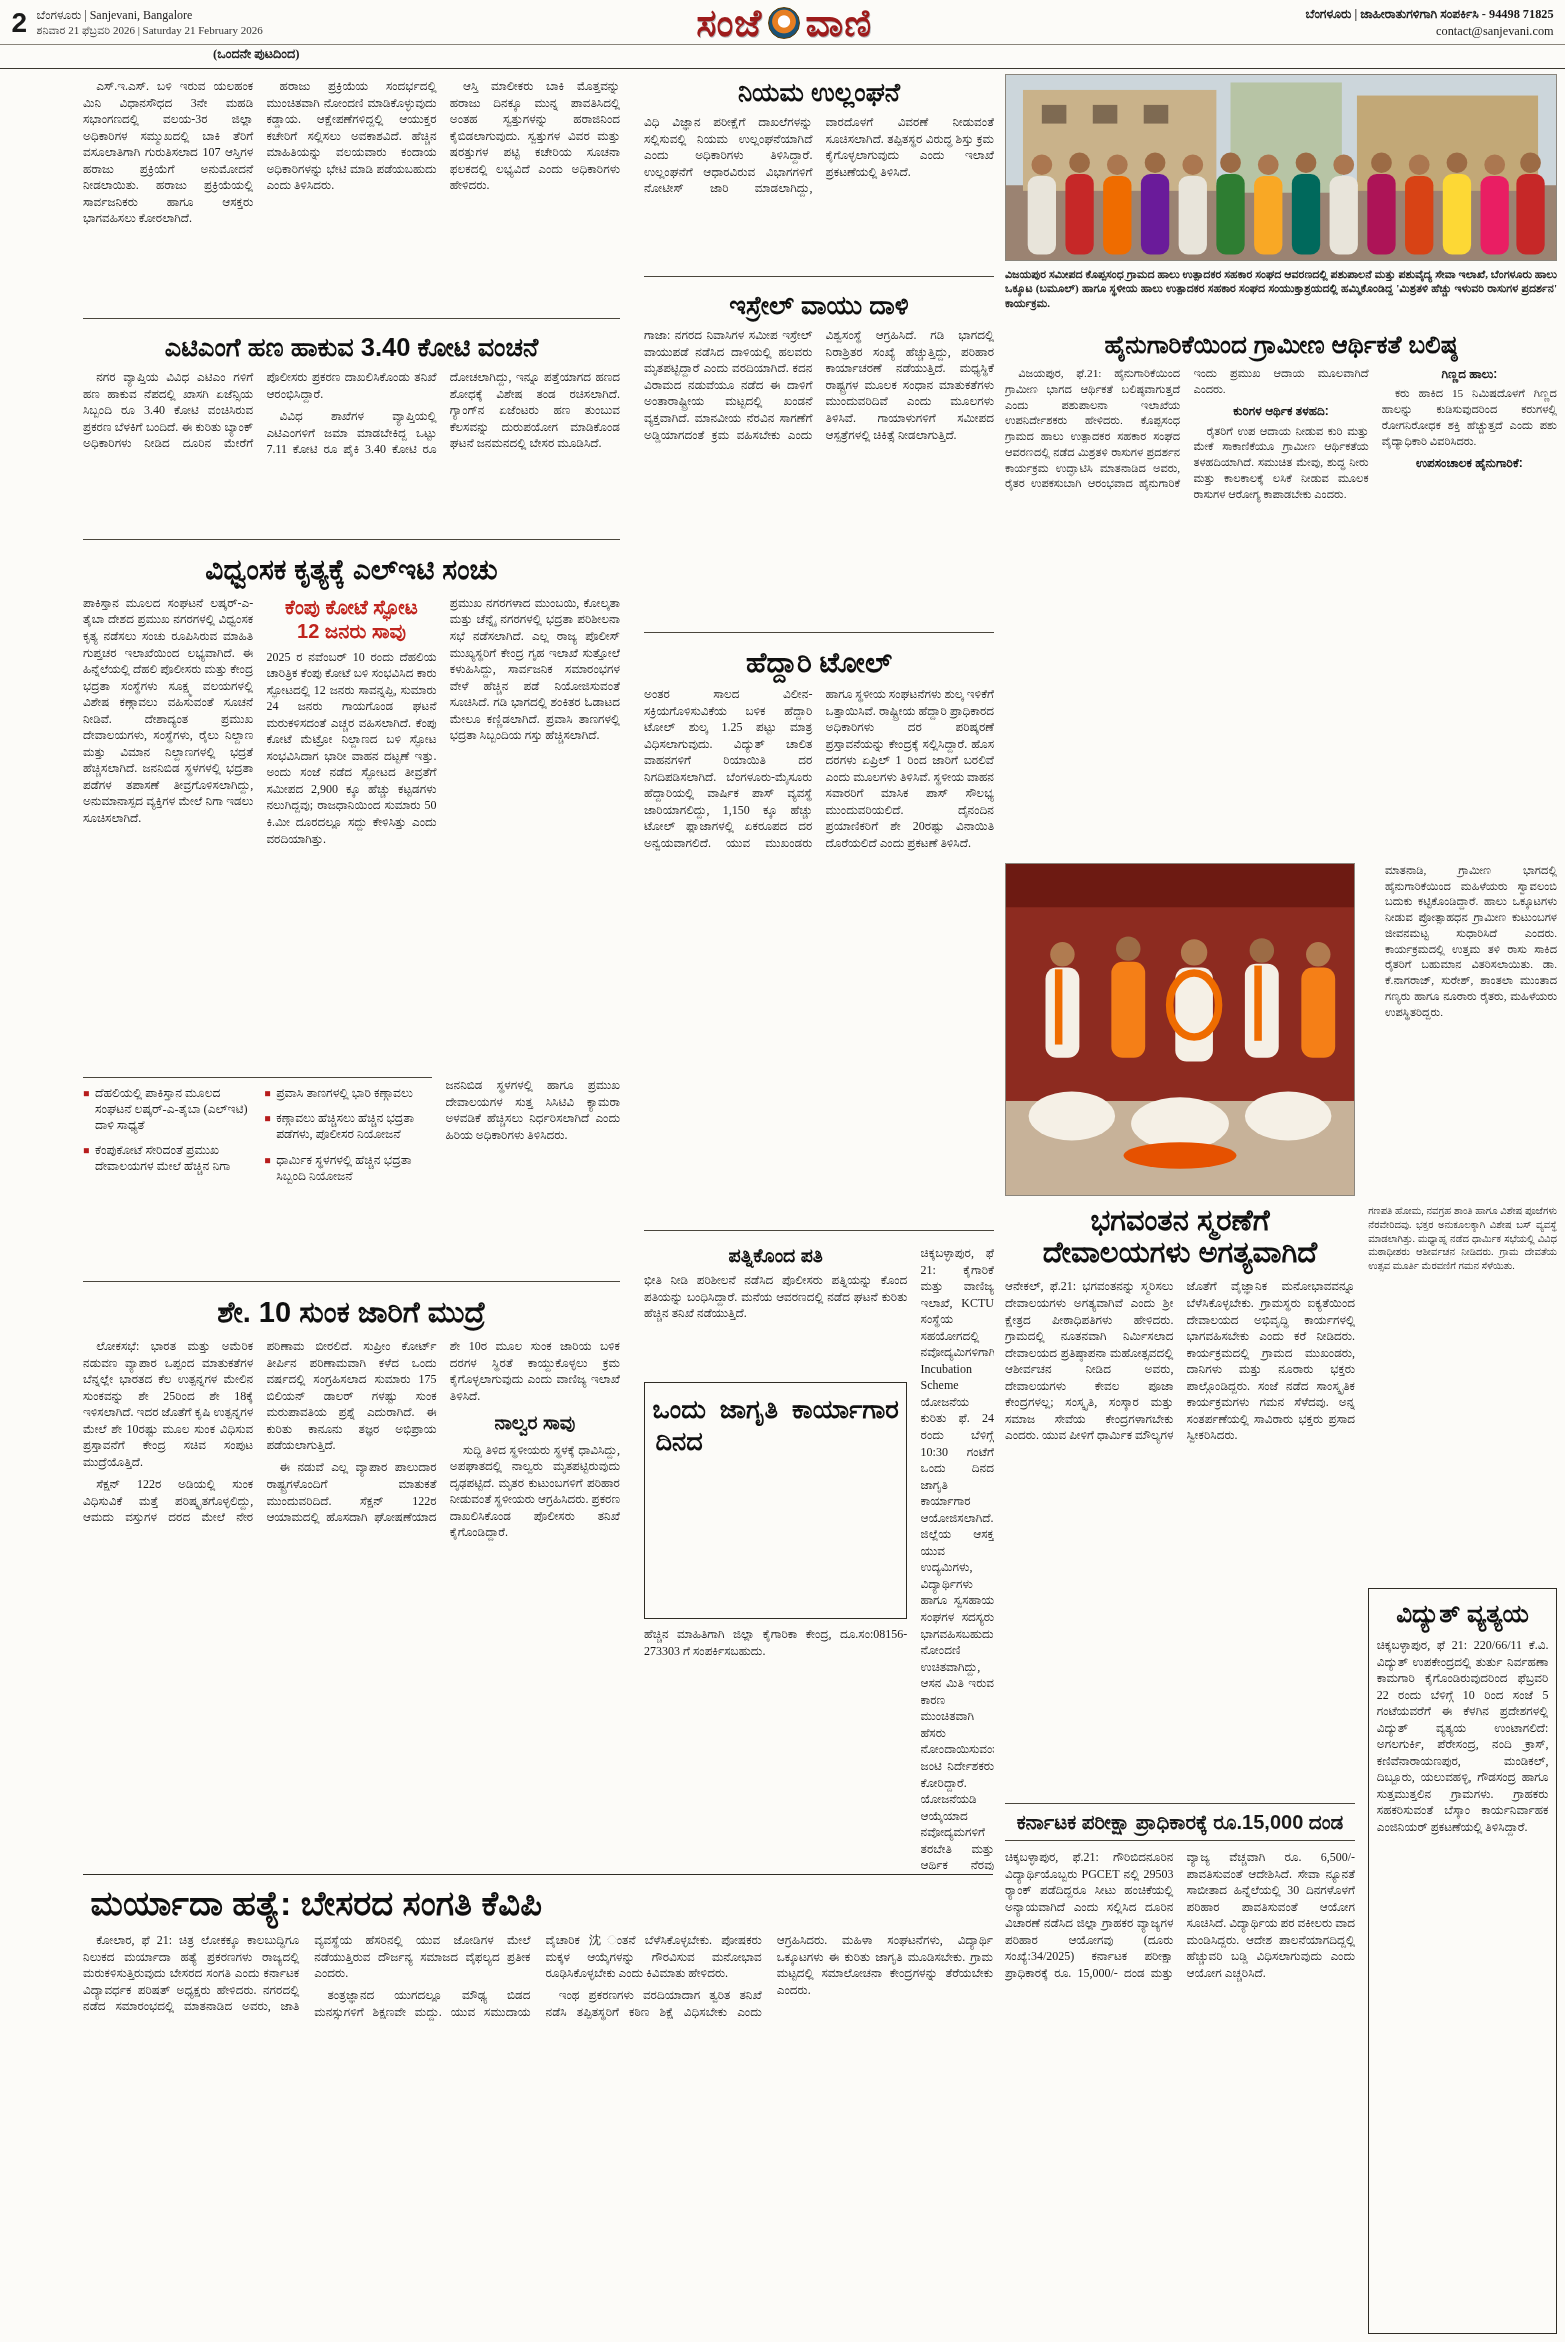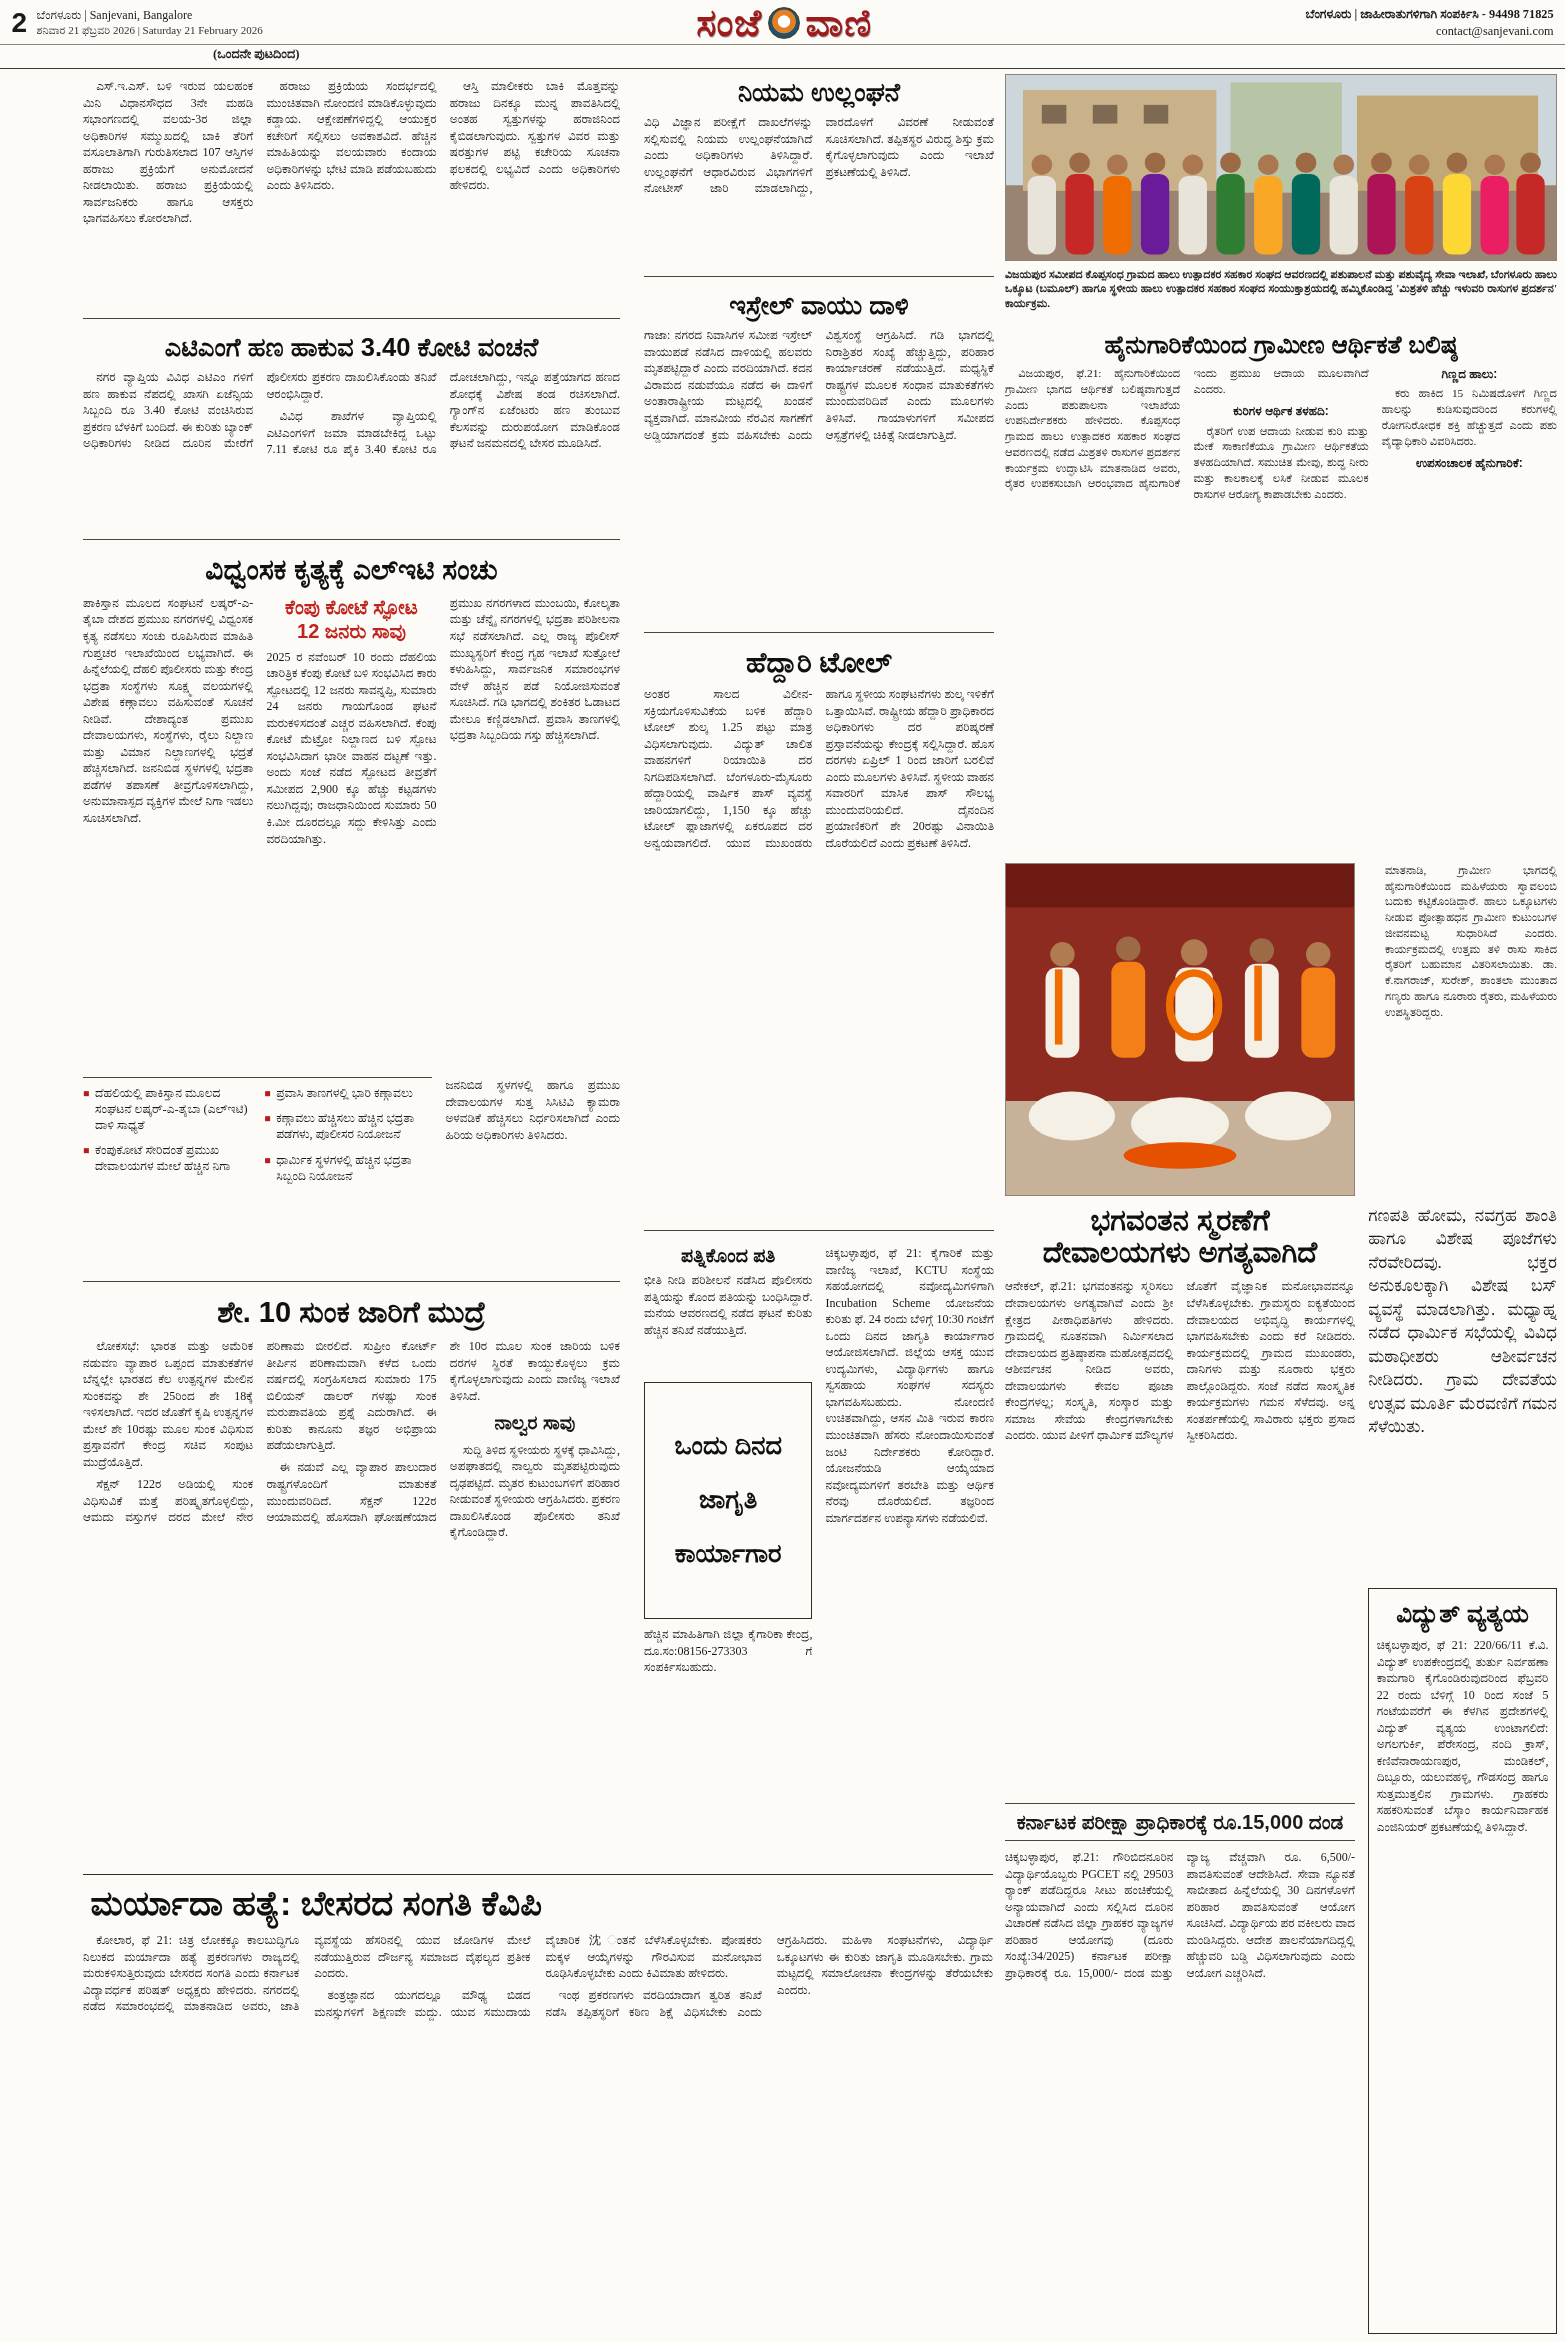--- a/index.html
+++ b/index.html
@@ -167,21 +167,21 @@
   <div class="art btop" style="left:644px;top:632px;width:350px;height:596px">
     <h2 class="hl" style="font-size:28px;margin-bottom:7.6px">ಹೆದ್ದಾರಿ ಟೋಲ್</h2>
     <div class="body cols2" style="height:536px">ಅಂತರ ಸಾಲದ ವಿಲೀನ-ಸಕ್ರಿಯಗೊಳಿಸುವಿಕೆಯ ಬಳಿಕ ಹೆದ್ದಾರಿ ಟೋಲ್ ಶುಲ್ಕ 1.25 ಪಟ್ಟು ಮಾತ್ರ ವಿಧಿಸಲಾಗುವುದು. ವಿದ್ಯುತ್ ಚಾಲಿತ ವಾಹನಗಳಿಗೆ ರಿಯಾಯಿತಿ ದರ ನಿಗದಿಪಡಿಸಲಾಗಿದೆ. ಬೆಂಗಳೂರು-ಮೈಸೂರು ಹೆದ್ದಾರಿಯಲ್ಲಿ ವಾರ್ಷಿಕ ಪಾಸ್ ವ್ಯವಸ್ಥೆ ಜಾರಿಯಾಗಲಿದ್ದು, 1,150 ಕ್ಕೂ ಹೆಚ್ಚು ಟೋಲ್ ಪ್ಲಾಜಾಗಳಲ್ಲಿ ಏಕರೂಪದ ದರ ಅನ್ವಯವಾಗಲಿದೆ. ಯುವ ಮುಖಂಡರು ಹಾಗೂ ಸ್ಥಳೀಯ ಸಂಘಟನೆಗಳು ಶುಲ್ಕ ಇಳಿಕೆಗೆ ಒತ್ತಾಯಿಸಿವೆ. ರಾಷ್ಟ್ರೀಯ ಹೆದ್ದಾರಿ ಪ್ರಾಧಿಕಾರದ ಅಧಿಕಾರಿಗಳು ದರ ಪರಿಷ್ಕರಣೆ ಪ್ರಸ್ತಾವನೆಯನ್ನು ಕೇಂದ್ರಕ್ಕೆ ಸಲ್ಲಿಸಿದ್ದಾರೆ. ಹೊಸ ದರಗಳು ಏಪ್ರಿಲ್ 1 ರಿಂದ ಜಾರಿಗೆ ಬರಲಿವೆ ಎಂದು ಮೂಲಗಳು ತಿಳಿಸಿವೆ. ಸ್ಥಳೀಯ ವಾಹನ ಸವಾರರಿಗೆ ಮಾಸಿಕ ಪಾಸ್ ಸೌಲಭ್ಯ ಮುಂದುವರಿಯಲಿದೆ. ದೈನಂದಿನ ಪ್ರಯಾಣಿಕರಿಗೆ ಶೇ 20ರಷ್ಟು ವಿನಾಯಿತಿ ದೊರೆಯಲಿದೆ ಎಂದು ಪ್ರಕಟಣೆ ತಿಳಿಸಿದೆ.</div>
   </div>
 
   <div class="art btop" style="left:644px;top:1230px;width:350px;height:640px">
     <div class="flexrow" style="height:100%">
       <div style="flex:1">
         <h3 class="hl" style="font-size:19px;margin-bottom:5.7px">ಪತ್ನಿಕೊಂದ ಪತಿ</h3>
         <div class="body" style="height:102px">ಭೀತಿ ನೀಡಿ ಪರಿಶೀಲನೆ ನಡೆಸಿದ ಪೊಲೀಸರು ಪತ್ನಿಯನ್ನು ಕೊಂದ ಪತಿಯನ್ನು ಬಂಧಿಸಿದ್ದಾರೆ. ಮನೆಯ ಆವರಣದಲ್ಲಿ ನಡೆದ ಘಟನೆ ಕುರಿತು ಹೆಚ್ಚಿನ ತನಿಖೆ ನಡೆಯುತ್ತಿದೆ.</div>
-        <div class="boxed" style="margin:7.6px 0;height:237px;display:flex;flex-direction:column;justify-content:center;gap:22px">
+        <div class="boxed" style="margin:7.6px 0;height:237px;display:flex;flex-direction:row;gap:14px">
           <div class="boxtitle">ಒಂದು ದಿನದ</div>
           <div class="boxtitle">ಜಾಗೃತಿ</div>
           <div class="boxtitle">ಕಾರ್ಯಾಗಾರ</div>
         </div>
         <div class="body" style="height:227px">ಹೆಚ್ಚಿನ ಮಾಹಿತಿಗಾಗಿ ಜಿಲ್ಲಾ ಕೈಗಾರಿಕಾ ಕೇಂದ್ರ, ದೂ.ಸಂ:08156-273303 ಗೆ ಸಂಪರ್ಕಿಸಬಹುದು.</div>
       </div>
       <div class="body" style="flex:1;height:100%">ಚಿಕ್ಕಬಳ್ಳಾಪುರ, ಫೆ 21: ಕೈಗಾರಿಕೆ ಮತ್ತು ವಾಣಿಜ್ಯ ಇಲಾಖೆ, KCTU ಸಂಸ್ಥೆಯ ಸಹಯೋಗದಲ್ಲಿ ನವೋದ್ಯಮಿಗಳಿಗಾಗಿ Incubation Scheme ಯೋಜನೆಯ ಕುರಿತು ಫೆ. 24 ರಂದು ಬೆಳಿಗ್ಗೆ 10:30 ಗಂಟೆಗೆ ಒಂದು ದಿನದ ಜಾಗೃತಿ ಕಾರ್ಯಾಗಾರ ಆಯೋಜಿಸಲಾಗಿದೆ. ಜಿಲ್ಲೆಯ ಆಸಕ್ತ ಯುವ ಉದ್ಯಮಿಗಳು, ವಿದ್ಯಾರ್ಥಿಗಳು ಹಾಗೂ ಸ್ವಸಹಾಯ ಸಂಘಗಳ ಸದಸ್ಯರು ಭಾಗವಹಿಸಬಹುದು. ನೋಂದಣಿ ಉಚಿತವಾಗಿದ್ದು, ಆಸನ ಮಿತಿ ಇರುವ ಕಾರಣ ಮುಂಚಿತವಾಗಿ ಹೆಸರು ನೋಂದಾಯಿಸುವಂತೆ ಜಂಟಿ ನಿರ್ದೇಶಕರು ಕೋರಿದ್ದಾರೆ. ಯೋಜನೆಯಡಿ ಆಯ್ಕೆಯಾದ ನವೋದ್ಯಮಗಳಿಗೆ ತರಬೇತಿ ಮತ್ತು ಆರ್ಥಿಕ ನೆರವು ದೊರೆಯಲಿದೆ. ತಜ್ಞರಿಂದ ಮಾರ್ಗದರ್ಶನ ಉಪನ್ಯಾಸಗಳು ನಡೆಯಲಿವೆ.</div>
     </div>
   </div>
 
@@ -278,21 +278,21 @@
       <div style="width:350px">
         <h2 class="hl" style="font-size:29px;margin-bottom:9.5px">
           <div>ಭಗವಂತನ ಸ್ಮರಣೆಗೆ</div>
           <div>ದೇವಾಲಯಗಳು ಅಗತ್ಯವಾಗಿದೆ</div>
         </h2>
         <div class="body cols2" style="height:517px">ಆನೇಕಲ್, ಫೆ.21: ಭಗವಂತನನ್ನು ಸ್ಮರಿಸಲು ದೇವಾಲಯಗಳು ಅಗತ್ಯವಾಗಿವೆ ಎಂದು ಶ್ರೀ ಕ್ಷೇತ್ರದ ಪೀಠಾಧಿಪತಿಗಳು ಹೇಳಿದರು. ಗ್ರಾಮದಲ್ಲಿ ನೂತನವಾಗಿ ನಿರ್ಮಿಸಲಾದ ದೇವಾಲಯದ ಪ್ರತಿಷ್ಠಾಪನಾ ಮಹೋತ್ಸವದಲ್ಲಿ ಆಶೀರ್ವಚನ ನೀಡಿದ ಅವರು, ದೇವಾಲಯಗಳು ಕೇವಲ ಪೂಜಾ ಕೇಂದ್ರಗಳಲ್ಲ; ಸಂಸ್ಕೃತಿ, ಸಂಸ್ಕಾರ ಮತ್ತು ಸಮಾಜ ಸೇವೆಯ ಕೇಂದ್ರಗಳಾಗಬೇಕು ಎಂದರು. ಯುವ ಪೀಳಿಗೆ ಧಾರ್ಮಿಕ ಮೌಲ್ಯಗಳ ಜೊತೆಗೆ ವೈಜ್ಞಾನಿಕ ಮನೋಭಾವವನ್ನೂ ಬೆಳೆಸಿಕೊಳ್ಳಬೇಕು. ಗ್ರಾಮಸ್ಥರು ಐಕ್ಯತೆಯಿಂದ ದೇವಾಲಯದ ಅಭಿವೃದ್ಧಿ ಕಾರ್ಯಗಳಲ್ಲಿ ಭಾಗವಹಿಸಬೇಕು ಎಂದು ಕರೆ ನೀಡಿದರು. ಕಾರ್ಯಕ್ರಮದಲ್ಲಿ ಗ್ರಾಮದ ಮುಖಂಡರು, ದಾನಿಗಳು ಮತ್ತು ನೂರಾರು ಭಕ್ತರು ಪಾಲ್ಗೊಂಡಿದ್ದರು. ಸಂಜೆ ನಡೆದ ಸಾಂಸ್ಕೃತಿಕ ಕಾರ್ಯಕ್ರಮಗಳು ಗಮನ ಸೆಳೆದವು. ಅನ್ನ ಸಂತರ್ಪಣೆಯಲ್ಲಿ ಸಾವಿರಾರು ಭಕ್ತರು ಪ್ರಸಾದ ಸ್ವೀಕರಿಸಿದರು.</div>
         <div class="exam-hl">ಕರ್ನಾಟಕ ಪರೀಕ್ಷಾ ಪ್ರಾಧಿಕಾರಕ್ಕೆ ರೂ.15,000 ದಂಡ</div>
         <div class="body cols2" style="height:416px">ಚಿಕ್ಕಬಳ್ಳಾಪುರ, ಫೆ.21: ಗೌರಿಬಿದನೂರಿನ ವಿದ್ಯಾರ್ಥಿಯೊಬ್ಬರು PGCET ನಲ್ಲಿ 29503 ರ‍್ಯಾಂಕ್ ಪಡೆದಿದ್ದರೂ ಸೀಟು ಹಂಚಿಕೆಯಲ್ಲಿ ಅನ್ಯಾಯವಾಗಿದೆ ಎಂದು ಸಲ್ಲಿಸಿದ ದೂರಿನ ವಿಚಾರಣೆ ನಡೆಸಿದ ಜಿಲ್ಲಾ ಗ್ರಾಹಕರ ವ್ಯಾಜ್ಯಗಳ ಪರಿಹಾರ ಆಯೋಗವು (ದೂರು ಸಂಖ್ಯೆ:34/2025) ಕರ್ನಾಟಕ ಪರೀಕ್ಷಾ ಪ್ರಾಧಿಕಾರಕ್ಕೆ ರೂ. 15,000/- ದಂಡ ಮತ್ತು ವ್ಯಾಜ್ಯ ವೆಚ್ಚವಾಗಿ ರೂ. 6,500/- ಪಾವತಿಸುವಂತೆ ಆದೇಶಿಸಿದೆ. ಸೇವಾ ನ್ಯೂನತೆ ಸಾಬೀತಾದ ಹಿನ್ನೆಲೆಯಲ್ಲಿ 30 ದಿನಗಳೊಳಗೆ ಪರಿಹಾರ ಪಾವತಿಸುವಂತೆ ಆಯೋಗ ಸೂಚಿಸಿದೆ. ವಿದ್ಯಾರ್ಥಿಯ ಪರ ವಕೀಲರು ವಾದ ಮಂಡಿಸಿದ್ದರು. ಆದೇಶ ಪಾಲನೆಯಾಗದಿದ್ದಲ್ಲಿ ಹೆಚ್ಚುವರಿ ಬಡ್ಡಿ ವಿಧಿಸಲಾಗುವುದು ಎಂದು ಆಯೋಗ ಎಚ್ಚರಿಸಿದೆ.</div>
       </div>
       <div style="flex:1;display:flex;flex-direction:column;gap:13.2px">
-        <div class="body" style="height:371px;font-size:17px">ಗಣಪತಿ ಹೋಮ, ನವಗ್ರಹ ಶಾಂತಿ ಹಾಗೂ ವಿಶೇಷ ಪೂಜೆಗಳು ನೆರವೇರಿದವು. ಭಕ್ತರ ಅನುಕೂಲಕ್ಕಾಗಿ ವಿಶೇಷ ಬಸ್ ವ್ಯವಸ್ಥೆ ಮಾಡಲಾಗಿತ್ತು. ಮಧ್ಯಾಹ್ನ ನಡೆದ ಧಾರ್ಮಿಕ ಸಭೆಯಲ್ಲಿ ವಿವಿಧ ಮಠಾಧೀಶರು ಆಶೀರ್ವಚನ ನೀಡಿದರು. ಗ್ರಾಮ ದೇವತೆಯ ಉತ್ಸವ ಮೂರ್ತಿ ಮೆರವಣಿಗೆ ಗಮನ ಸೆಳೆಯಿತು.</div>
+        <div class="body" style="height:371px;font-size:10px">ಗಣಪತಿ ಹೋಮ, ನವಗ್ರಹ ಶಾಂತಿ ಹಾಗೂ ವಿಶೇಷ ಪೂಜೆಗಳು ನೆರವೇರಿದವು. ಭಕ್ತರ ಅನುಕೂಲಕ್ಕಾಗಿ ವಿಶೇಷ ಬಸ್ ವ್ಯವಸ್ಥೆ ಮಾಡಲಾಗಿತ್ತು. ಮಧ್ಯಾಹ್ನ ನಡೆದ ಧಾರ್ಮಿಕ ಸಭೆಯಲ್ಲಿ ವಿವಿಧ ಮಠಾಧೀಶರು ಆಶೀರ್ವಚನ ನೀಡಿದರು. ಗ್ರಾಮ ದೇವತೆಯ ಉತ್ಸವ ಮೂರ್ತಿ ಮೆರವಣಿಗೆ ಗಮನ ಸೆಳೆಯಿತು.</div>
         <div class="pbox" style="flex:1">
           <div class="boxtitle">ವಿದ್ಯುತ್ ವ್ಯತ್ಯಯ</div>
           <div class="body" style="font-size:12px">ಚಿಕ್ಕಬಳ್ಳಾಪುರ, ಫೆ 21: 220/66/11 ಕೆ.ವಿ. ವಿದ್ಯುತ್ ಉಪಕೇಂದ್ರದಲ್ಲಿ ತುರ್ತು ನಿರ್ವಹಣಾ ಕಾಮಗಾರಿ ಕೈಗೊಂಡಿರುವುದರಿಂದ ಫೆಬ್ರವರಿ 22 ರಂದು ಬೆಳಿಗ್ಗೆ 10 ರಿಂದ ಸಂಜೆ 5 ಗಂಟೆಯವರೆಗೆ ಈ ಕೆಳಗಿನ ಪ್ರದೇಶಗಳಲ್ಲಿ ವಿದ್ಯುತ್ ವ್ಯತ್ಯಯ ಉಂಟಾಗಲಿದೆ: ಅಗಲಗುರ್ಕಿ, ಪೆರೇಸಂದ್ರ, ನಂದಿ ಕ್ರಾಸ್, ಕಣಿವೆನಾರಾಯಣಪುರ, ಮಂಡಿಕಲ್, ದಿಬ್ಬೂರು, ಯಲುವಹಳ್ಳಿ, ಗೌಡಸಂದ್ರ ಹಾಗೂ ಸುತ್ತಮುತ್ತಲಿನ ಗ್ರಾಮಗಳು. ಗ್ರಾಹಕರು ಸಹಕರಿಸುವಂತೆ ಬೆಸ್ಕಾಂ ಕಾರ್ಯನಿರ್ವಾಹಕ ಎಂಜಿನಿಯರ್ ಪ್ರಕಟಣೆಯಲ್ಲಿ ತಿಳಿಸಿದ್ದಾರೆ.</div>
         </div>
       </div>
     </div>
   </div>
 
 </div>
 

